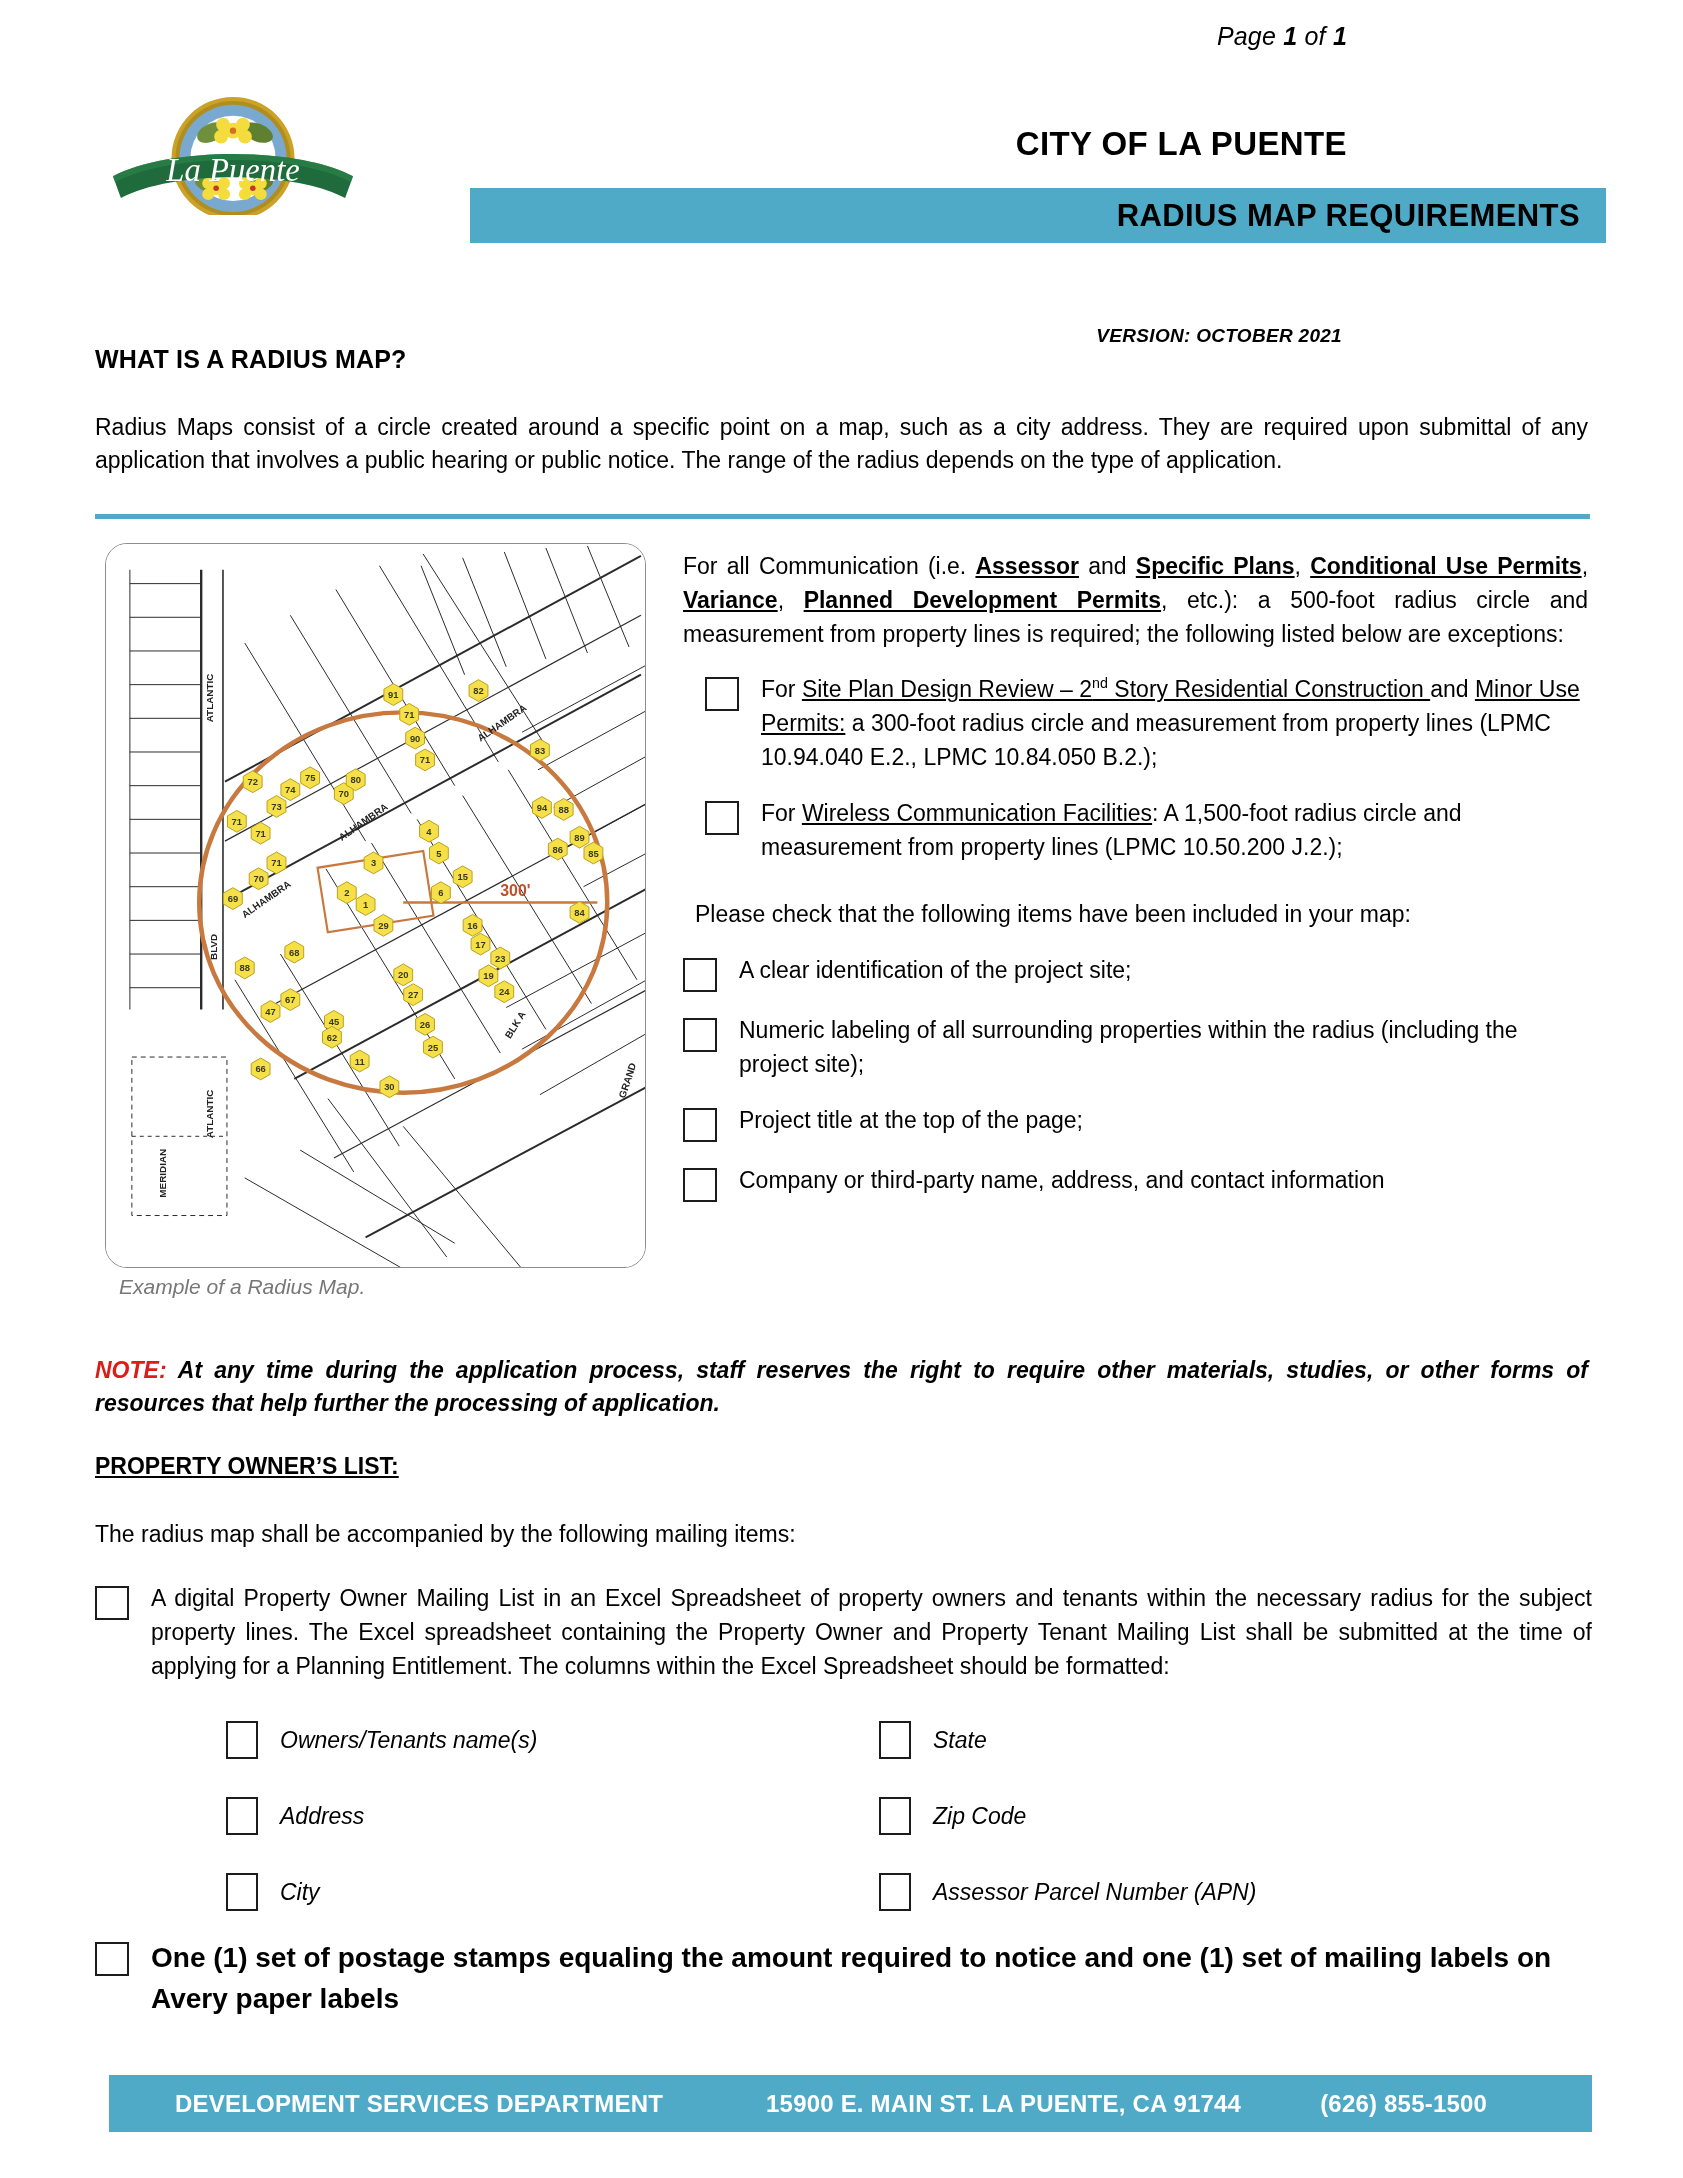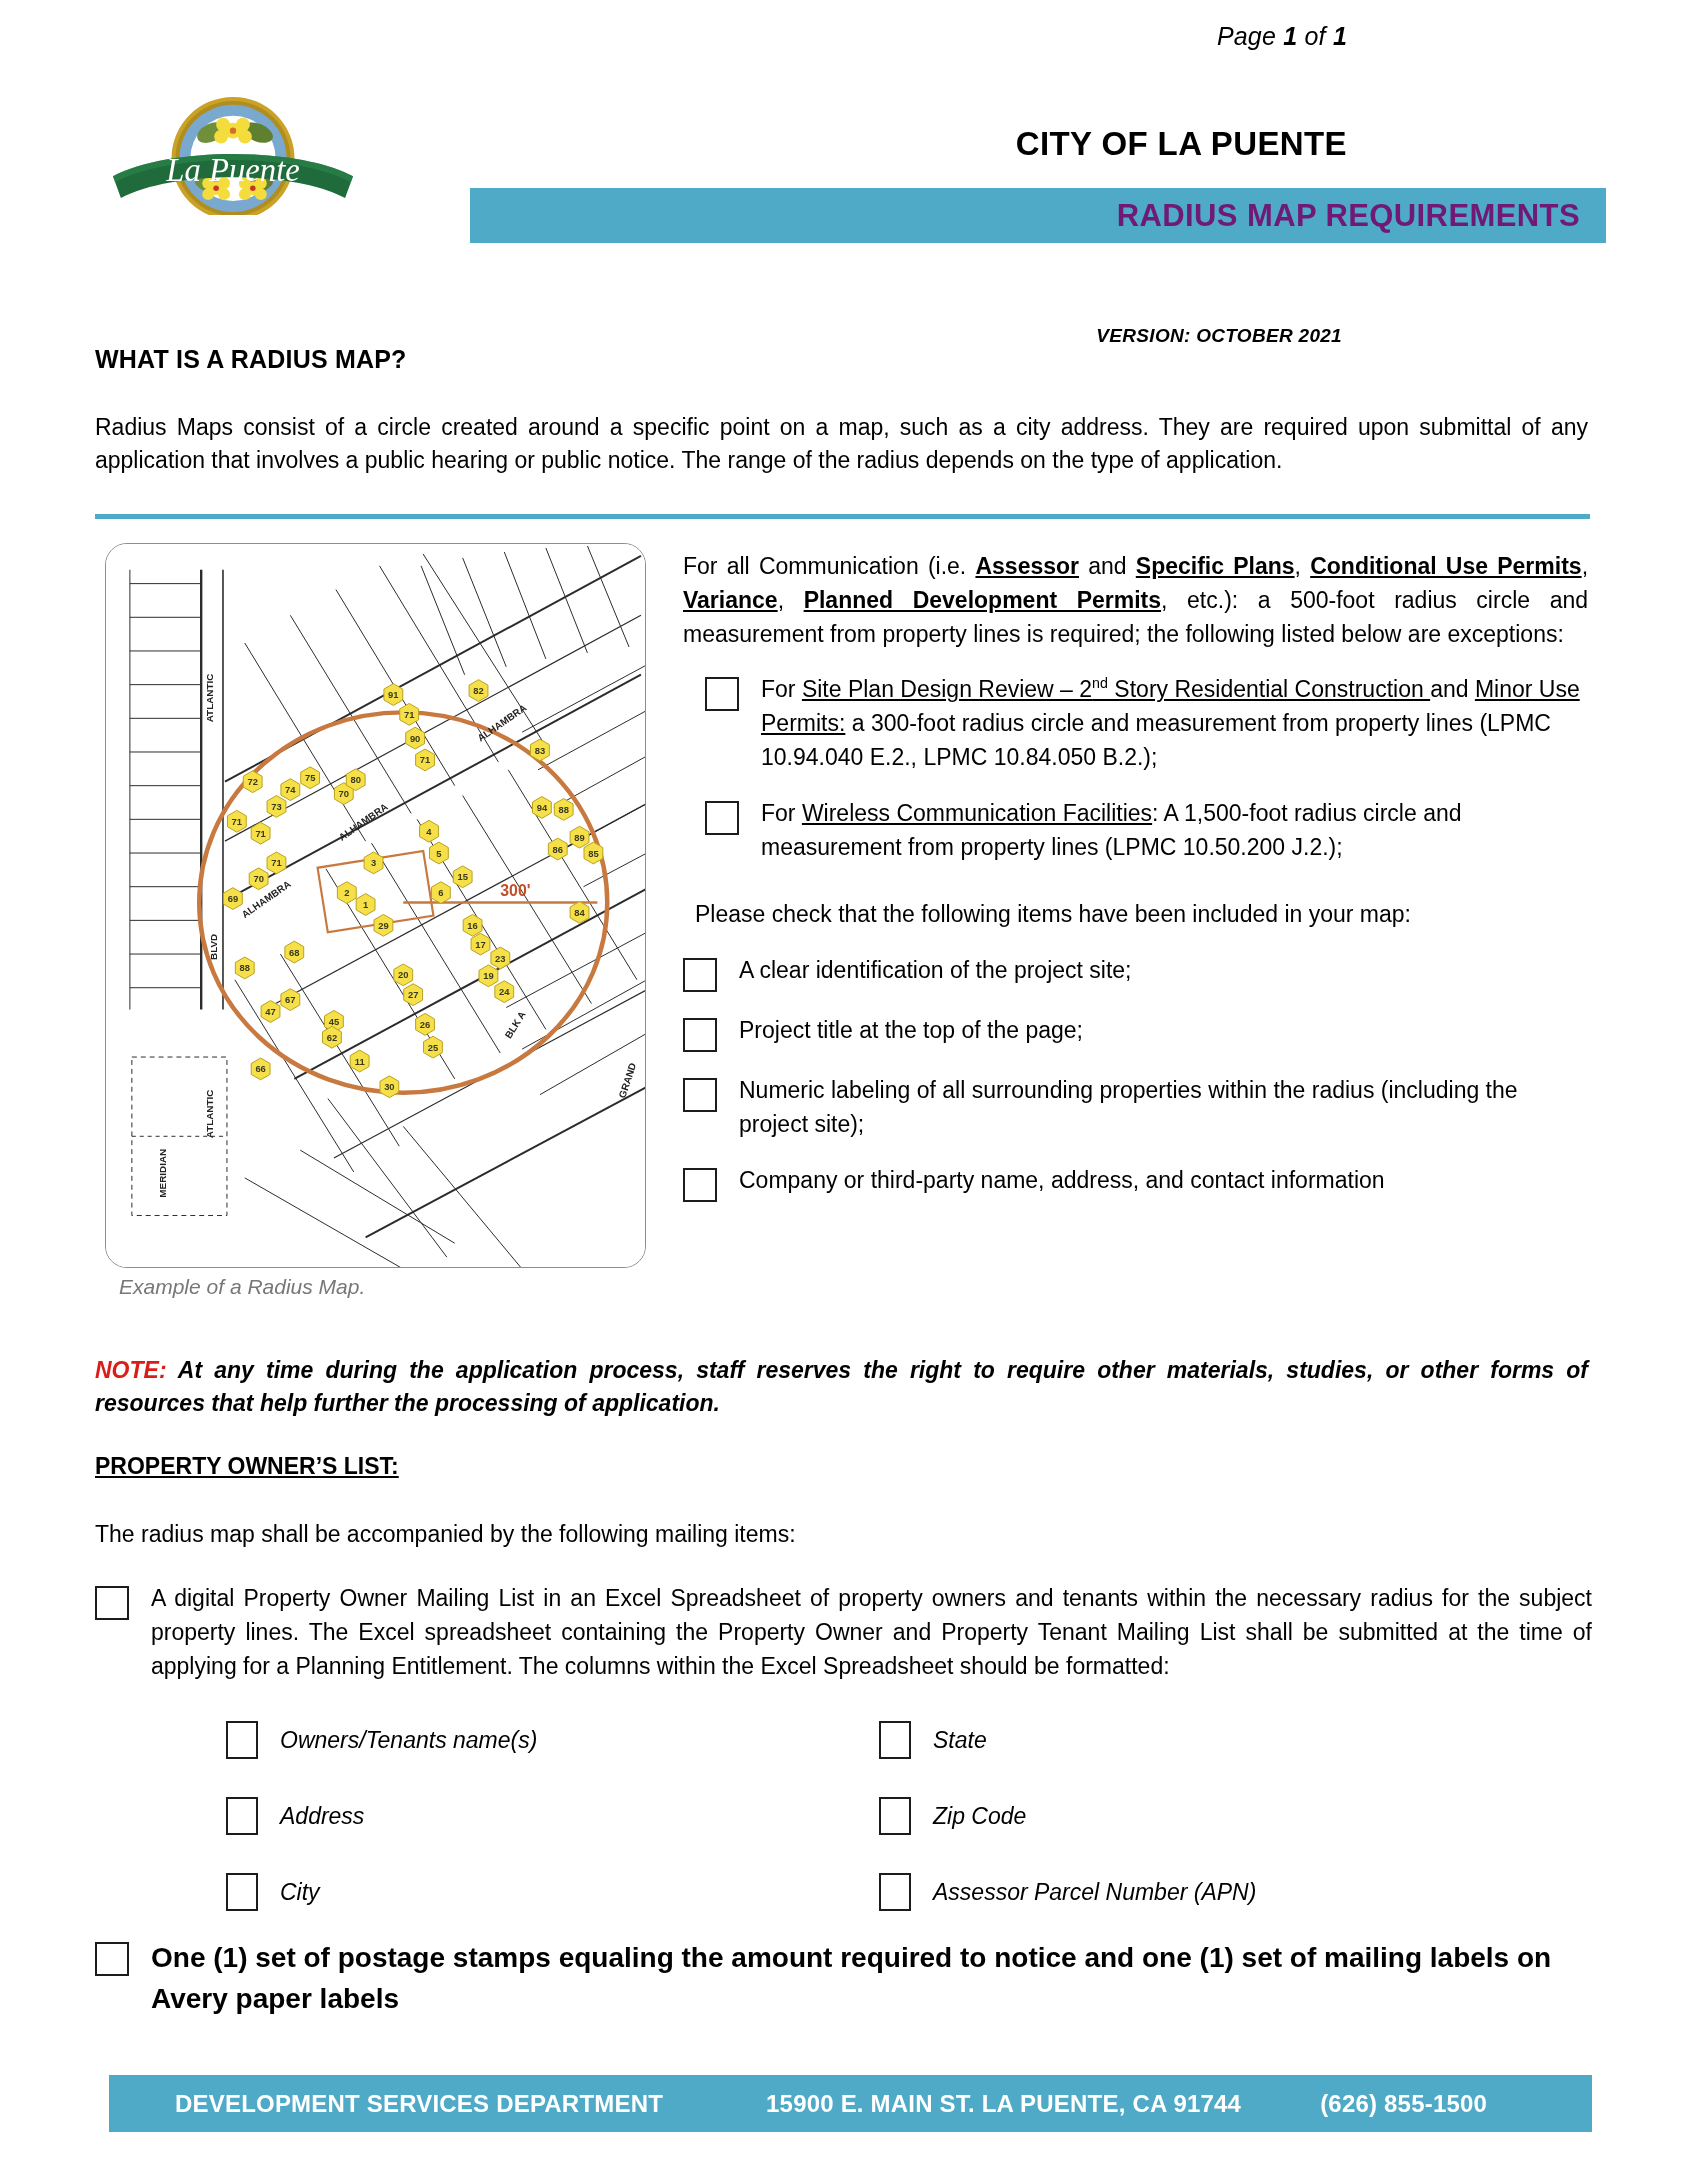--- a/index.html
+++ b/index.html
@@ -25,21 +25,21 @@
     position:absolute; top:125px; right:77px;
     font-size:33px; font-weight:bold; letter-spacing:0.4px;
   }
   .title-bar {
     position:absolute; left:470px; top:188px;
     width:1136px; height:55px;
     background:#4FAAC7;
   }
   .title-bar span {
     position:absolute; right:26px; top:50%; transform:translateY(-50%);
-    color:#701a75; font-size:31px; font-weight:bold; letter-spacing:0.4px;
+    color:#000000; font-size:31px; font-weight:bold; letter-spacing:0.4px;
     white-space:nowrap;
   }
 
   
   .logo { position:absolute; left:109px; top:81px; width:248px; height:134px; }
   .logo svg { display:block; width:248px; height:134px; }
 
   
   .version {
     position:absolute; top:325px; right:82px;
@@ -443,25 +443,25 @@
     </div>
 
     <p class="please">Please check that the following items have been included in your map:</p>
 
     <div class="cbrow">
       <div class="cb"></div>
       <div class="cbtext">A clear identification of the project site;</div>
     </div>
     <div class="cbrow">
       <div class="cb"></div>
-      <div class="cbtext">Project title at the top of the page;</div>
+      <div class="cbtext">Numeric labeling of all surrounding properties within the radius (including the project site);</div>
     </div>
     <div class="cbrow">
       <div class="cb"></div>
-      <div class="cbtext">Numeric labeling of all surrounding properties within the radius (including the project site);</div>
+      <div class="cbtext">Project title at the top of the page;</div>
     </div>
     <div class="cbrow">
       <div class="cb"></div>
       <div class="cbtext">Company or third-party name, address, and contact information</div>
     </div>
   </div>
 
   <div class="note">
     <span class="red">NOTE:</span><span> At any time during the application process, staff reserves the right to require other materials, studies, or other forms of resources that help further the processing of application.</span>
   </div>

